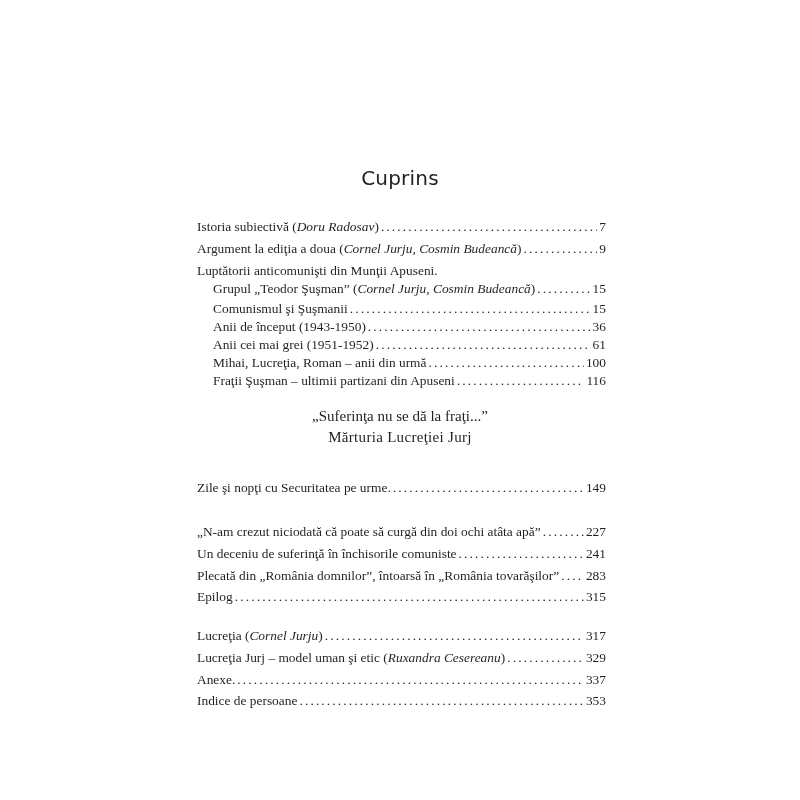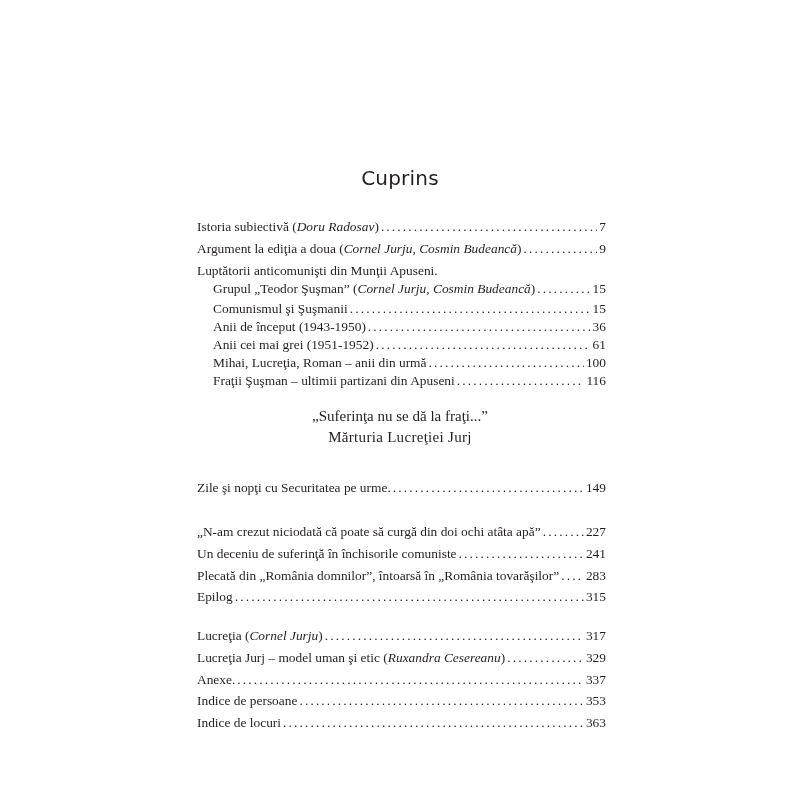--- a/index.html
+++ b/index.html
@@ -112,18 +112,13 @@
   <div class="row" style="top:672px">
     <span class="label">Anexe.</span>
     <span class="dots"></span>
     <span class="page-num">337</span>
   </div>
   <div class="row" style="top:693px">
     <span class="label">Indice de persoane</span>
     <span class="dots"></span>
     <span class="page-num">353</span>
   </div>
-  <div class="row" style="top:715px">
-    <span class="label">Indice de locuri</span>
-    <span class="dots"></span>
-    <span class="page-num">363</span>
-  </div>
 </div>
 
 </body></html>

